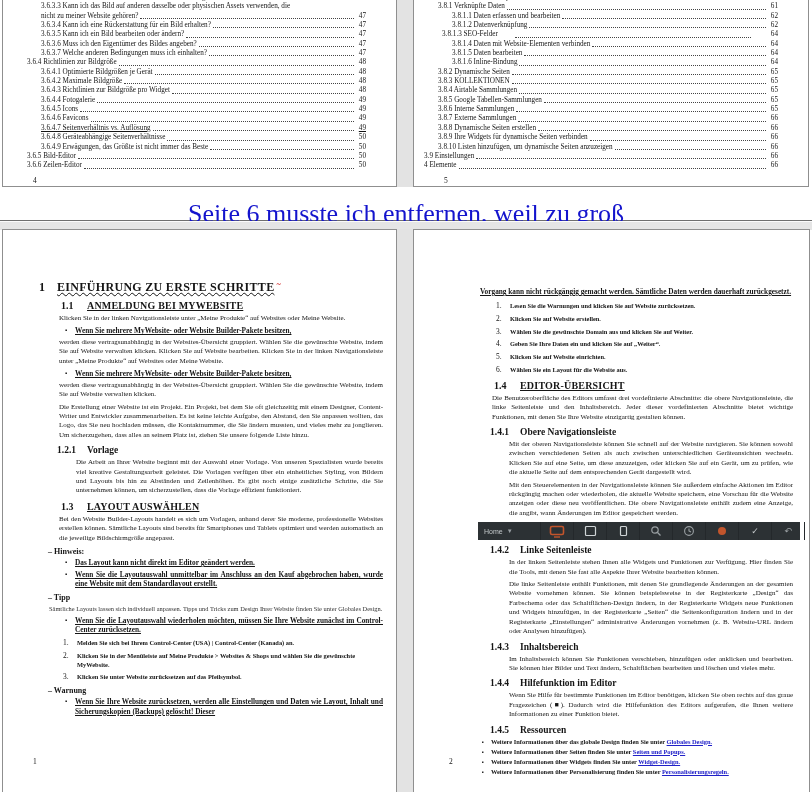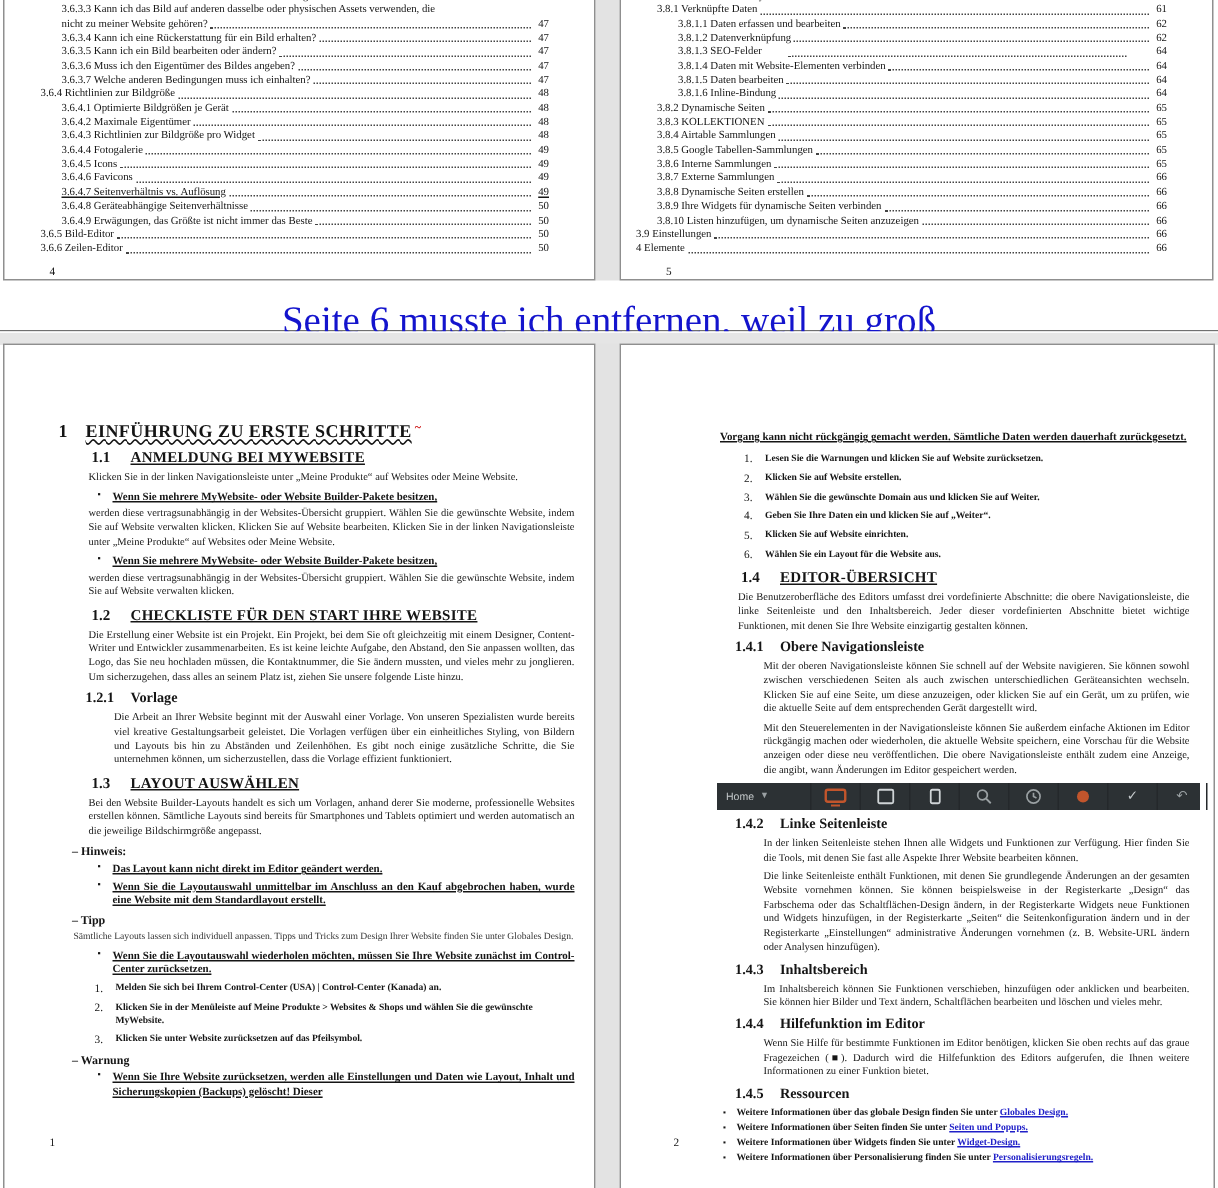--- a/index.html
+++ b/index.html
@@ -128,21 +128,21 @@
           <span class="t">3.6.4 Richtlinien zur Bildgröße</span>
           <span class="dots"></span>
           <span class="pg">48</span>
         </div>
         <div class="toc-row" style="padding-left: 38px;">
           <span class="t">3.6.4.1 Optimierte Bildgrößen je Gerät</span>
           <span class="dots"></span>
           <span class="pg">48</span>
         </div>
         <div class="toc-row" style="padding-left: 38px;">
-          <span class="t">3.6.4.2 Maximale Eigentümer</span>
+          <span class="t">3.6.4.2 Maximale Bildgröße</span>
           <span class="dots"></span>
           <span class="pg">48</span>
         </div>
         <div class="toc-row" style="padding-left: 38px;">
           <span class="t">3.6.4.3 Richtlinien zur Bildgröße pro Widget</span>
           <span class="dots"></span>
           <span class="pg">48</span>
         </div>
         <div class="toc-row" style="padding-left: 38px;">
           <span class="t">3.6.4.4 Fotogalerie</span>
@@ -200,21 +200,21 @@
         <div class="toc-row" style="padding-left: 38px;">
           <span class="t">3.8.1.1 Daten erfassen und bearbeiten</span>
           <span class="dots"></span>
           <span class="pg">62</span>
         </div>
         <div class="toc-row" style="padding-left: 38px;">
           <span class="t">3.8.1.2 Datenverknüpfung</span>
           <span class="dots"></span>
           <span class="pg">62</span>
         </div>
-        <div class="toc-row" style="padding-left: 38px; gap: 15px;">
+        <div class="toc-row" style="padding-left: 28px; gap: 15px;">
           <span class="t">3.8.1.3 SEO-Felder</span>
           <span class="dots"></span>
           <span class="pg">64</span>
         </div>
         <div class="toc-row" style="padding-left: 38px;">
           <span class="t">3.8.1.4 Daten mit Website-Elementen verbinden</span>
           <span class="dots"></span>
           <span class="pg">64</span>
         </div>
         <div class="toc-row" style="padding-left: 38px;">
@@ -306,24 +306,20 @@
         <div class="bullet">
           <span class="mk">▪</span>
           <span class="txt">Wenn Sie mehrere MyWebsite- oder Website Builder-Pakete besitzen,</span>
         </div>
         <div class="p">werden diese vertragsunabhängig in der Websites-Übersicht gruppiert. Wählen Sie die gewünschte Website, indem Sie auf Website verwalten klicken. Klicken Sie auf Website bearbeiten. Klicken Sie in der linken Navigationsleiste unter „Meine Produkte“ auf Websites oder Meine Website.</div>
         <div class="bullet">
           <span class="mk">▪</span>
           <span class="txt">Wenn Sie mehrere MyWebsite- oder Website Builder-Pakete besitzen,</span>
         </div>
         <div class="p">werden diese vertragsunabhängig in der Websites-Übersicht gruppiert. Wählen Sie die gewünschte Website, indem Sie auf Website verwalten klicken.</div>
-        <div class="h2">
-          <span class="num">1.2</span>
-          <span class="txt">CHECKLISTE FÜR DEN START IHRE WEBSITE</span>
-        </div>
         <div class="p">Die Erstellung einer Website ist ein Projekt. Ein Projekt, bei dem Sie oft gleichzeitig mit einem Designer, Content-Writer und Entwickler zusammenarbeiten. Es ist keine leichte Aufgabe, den Abstand, den Sie anpassen wollten, das Logo, das Sie neu hochladen müssen, die Kontaktnummer, die Sie ändern mussten, und vieles mehr zu jonglieren. Um sicherzugehen, dass alles an seinem Platz ist, ziehen Sie unsere folgende Liste hinzu.</div>
         <div class="h3">
           <span class="num">1.2.1</span>
           <span class="txt">Vorlage</span>
         </div>
         <div class="p deep">Die Arbeit an Ihrer Website beginnt mit der Auswahl einer Vorlage. Von unseren Spezialisten wurde bereits viel kreative Gestaltungsarbeit geleistet. Die Vorlagen verfügen über ein einheitliches Styling, von Bildern und Layouts bis hin zu Abständen und Zeilenhöhen. Es gibt noch einige zusätzliche Schritte, die Sie unternehmen können, um sicherzustellen, dass die Vorlage effizient funktioniert.</div>
         <div class="h2">
           <span class="num">1.3</span>
           <span class="txt">LAYOUT AUSWÄHLEN</span>
         </div>

